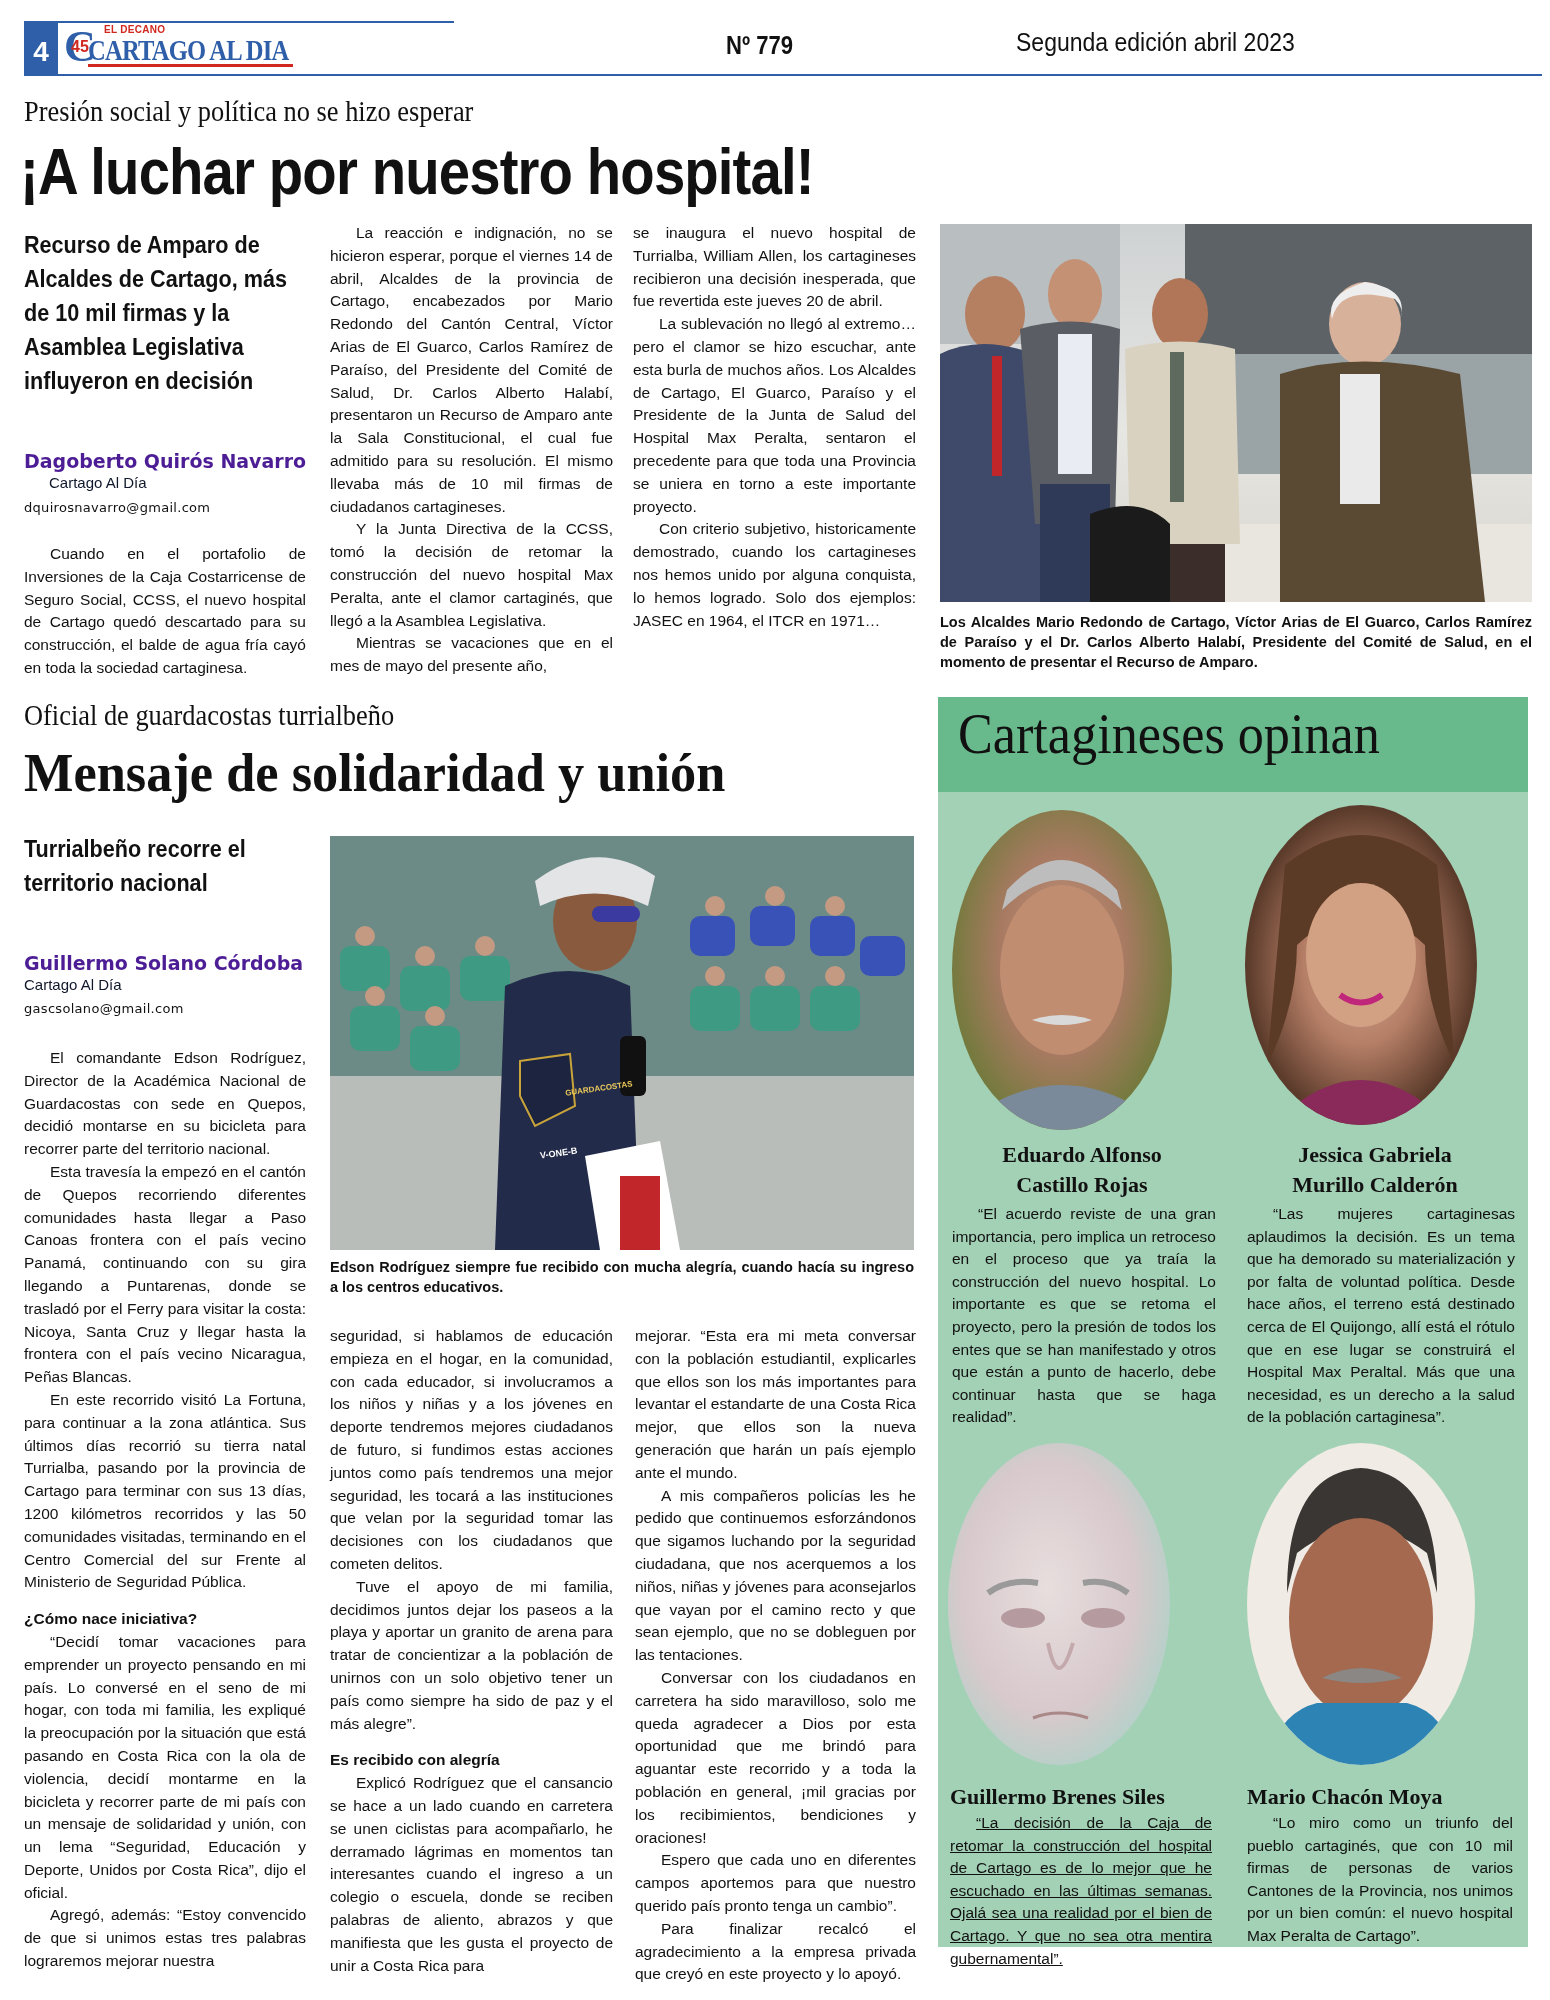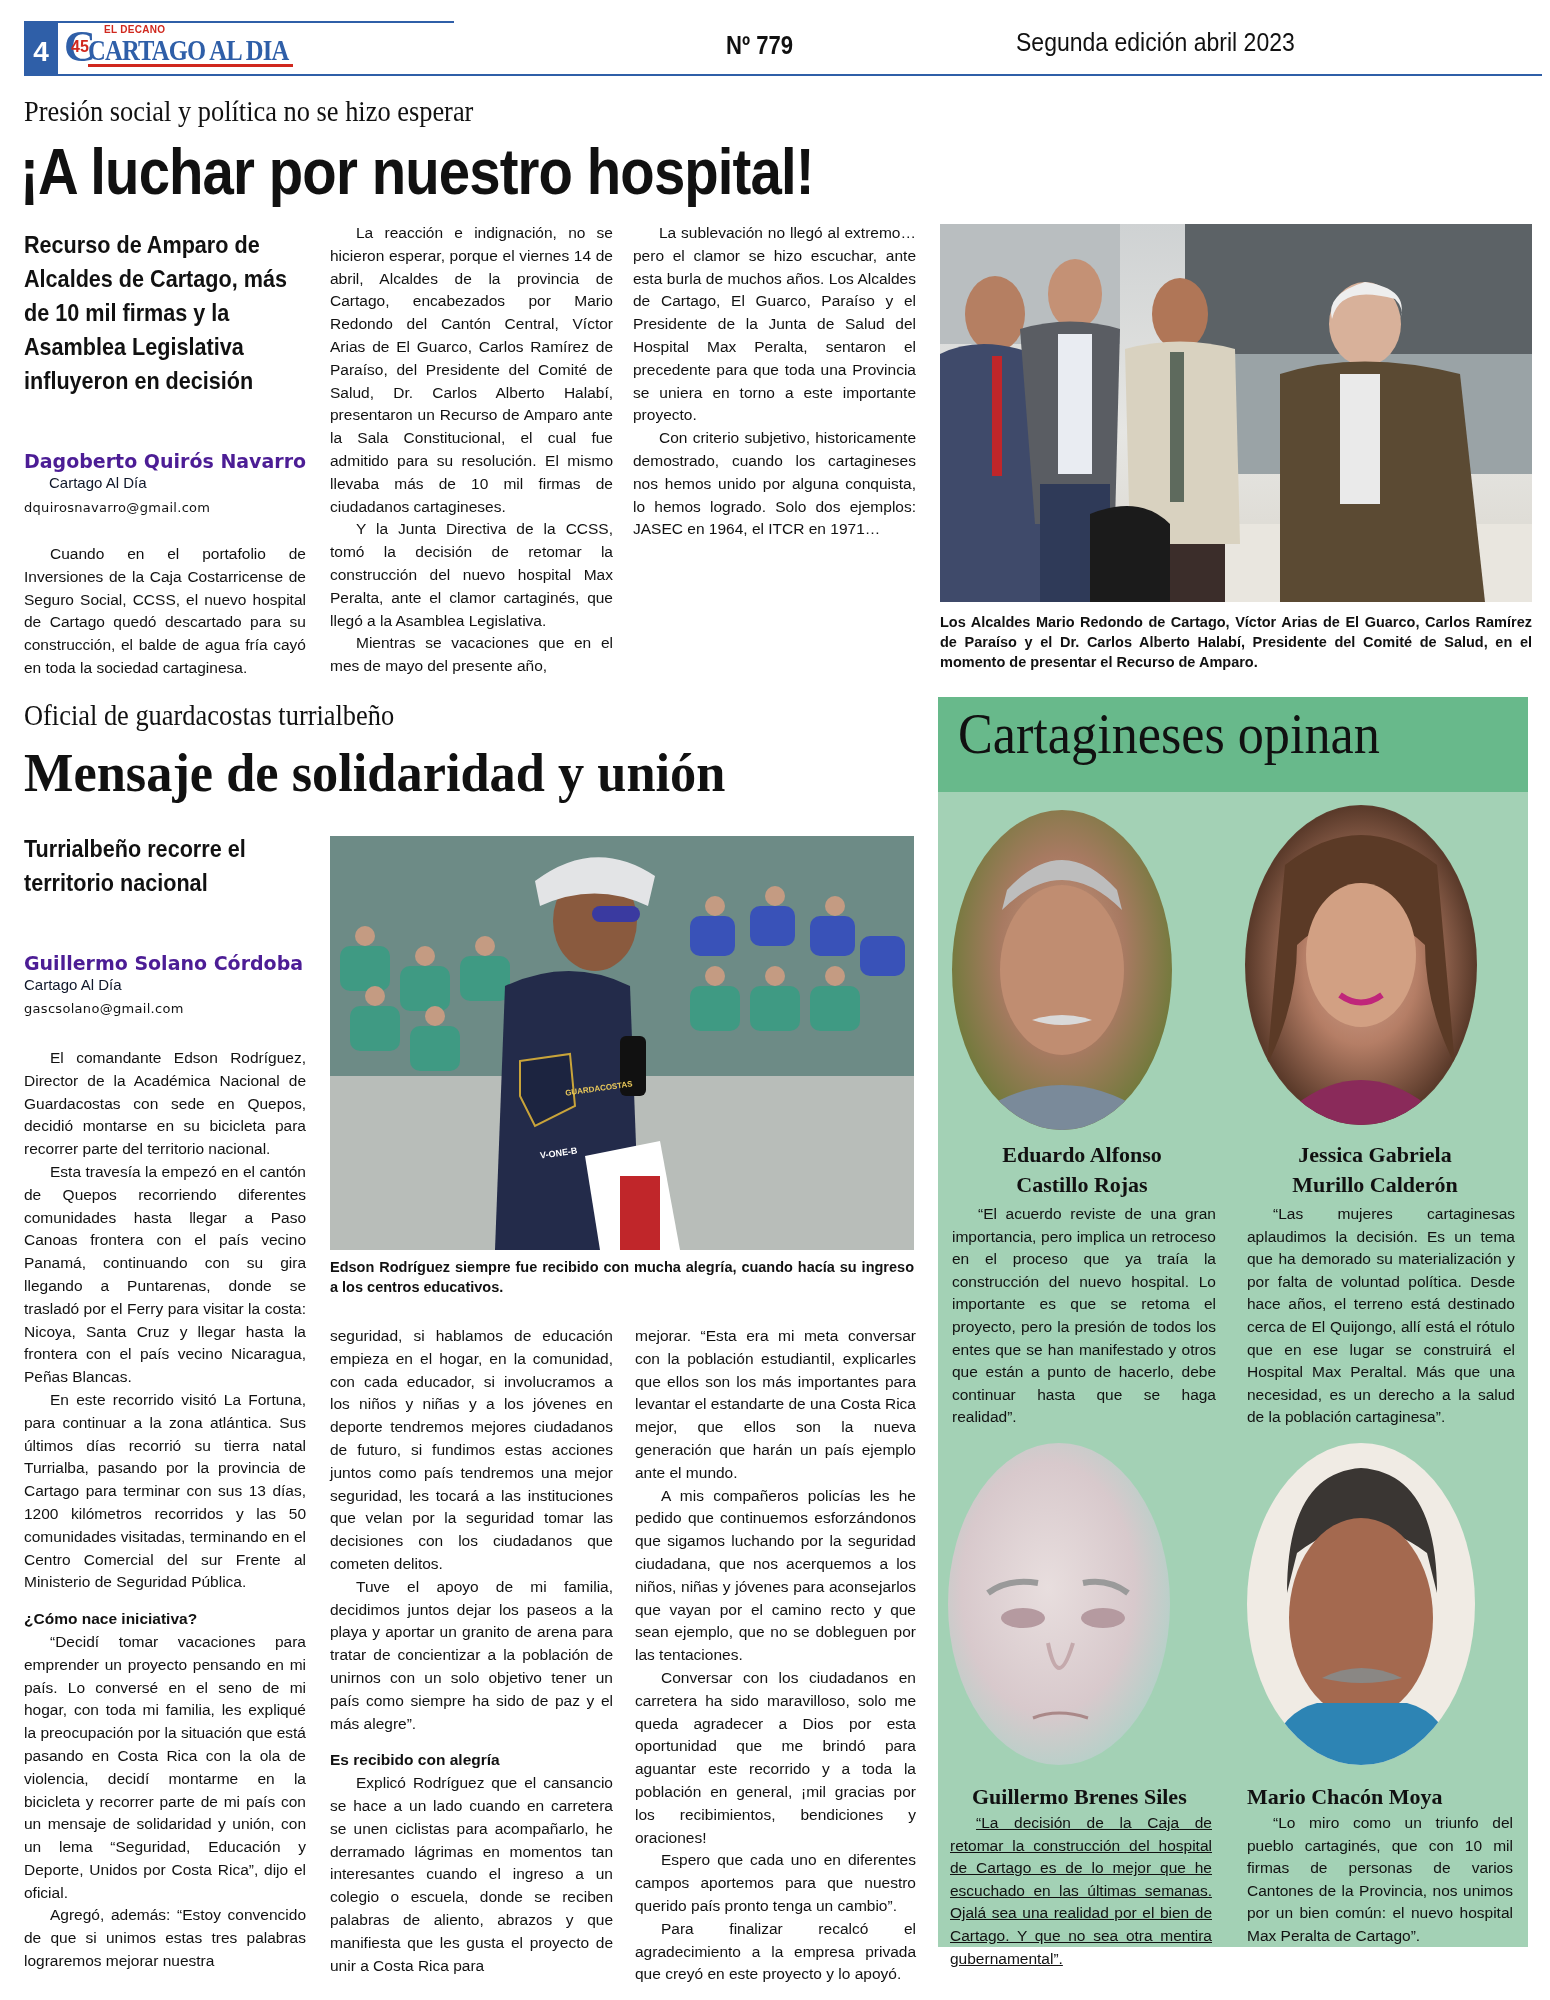--- a/index.html
+++ b/index.html
@@ -73,20 +73,21 @@
 
 <div class="abs col" style="left:24px; top:543px; width:282px;">
   <p>Cuando en el portafolio de Inversiones de la Caja Costarricense de Seguro Social, CCSS, el nuevo hospital de Cartago quedó descartado para su construcción, el balde de agua fría cayó en toda la sociedad cartaginesa.</p>
 </div>
 <div class="abs col" style="left:330px; top:222px; width:283px;">
   <p>La reacción e indignación, no se hicieron esperar, porque el viernes 14 de abril, Alcaldes de la provincia de Cartago, encabezados por Mario Redondo del Cantón Central, Víctor Arias de El Guarco, Carlos Ramírez de Paraíso, del Presidente del Comité de Salud, Dr. Carlos Alberto Halabí, presentaron un Recurso de Amparo ante la Sala Constitucional, el cual fue admitido para su resolución. El mismo llevaba más de 10 mil firmas de ciudadanos cartagineses.</p>
   <p>Y la Junta Directiva de la CCSS, tomó la decisión de retomar la construcción del nuevo hospital Max Peralta, ante el clamor cartaginés, que llegó a la Asamblea Legislativa.</p>
   <p>Mientras se vacaciones que en el mes de mayo del presente año,</p>
 </div>
 <div class="abs col" style="left:633px; top:222px; width:283px;">
+  <p style="text-indent:0">se inaugura el nuevo hospital de Turrialba, William Allen, los cartagineses recibieron una decisión inesperada, que fue revertida este jueves 20 de abril.</p>
   <p>La sublevación no llegó al extremo… pero el clamor se hizo escuchar, ante esta burla de muchos años. Los Alcaldes de Cartago, El Guarco, Paraíso y el Presidente de la Junta de Salud del Hospital Max Peralta, sentaron el precedente para que toda una Provincia se uniera en torno a este importante proyecto.</p>
   <p>Con criterio subjetivo, historicamente demostrado, cuando los cartagineses nos hemos unido por alguna conquista, lo hemos logrado. Solo dos ejemplos: JASEC en 1964, el ITCR en 1971…</p>
 </div>
 
 <div class="abs photo" style="left:940px; top:224px; width:592px; height:378px; background: linear-gradient(180deg,#cfd2d3 0%,#e6e6e3 55%,#d9d5cc 100%);">
   <svg width="592" height="378" viewBox="0 0 592 378">
     <rect x="0" y="0" width="180" height="120" fill="#b9bec0"></rect>
     <rect x="245" y="0" width="347" height="130" fill="#5c6266"></rect>
     <rect x="245" y="130" width="347" height="120" fill="#9aa3a6"></rect>
     <rect x="0" y="300" width="592" height="78" fill="#e9e6df"></rect>
@@ -228,21 +229,21 @@
 <div class="abs oval" style="left:948px; top:1443px; width:222px; height:322px; background: radial-gradient(ellipse at 45% 45%, #e8dede 0%, #d8c9cc 50%, #a7d3c7 85%, #7fc0b0 100%);">
   <svg width="222" height="322" viewBox="0 0 222 322">
     <path d="M40 150 Q60 135 90 140" stroke="#9a9a9a" stroke-width="6" fill="none"></path>
     <path d="M135 140 Q160 135 180 150" stroke="#9a9a9a" stroke-width="6" fill="none"></path>
     <ellipse cx="75" cy="175" rx="22" ry="10" fill="#b59aa0"></ellipse>
     <ellipse cx="155" cy="175" rx="22" ry="10" fill="#b59aa0"></ellipse>
     <path d="M100 200 Q110 250 125 200" stroke="#c4a9ac" stroke-width="4" fill="none"></path>
     <path d="M85 275 Q110 265 140 275" stroke="#a88" stroke-width="3" fill="none"></path>
   </svg>
 </div>
-<div class="abs op-name" style="left:950px; top:1782px; width:250px; text-align:left; white-space:nowrap;margin-left:22px;">Guillermo Brenes Siles</div>
+<div class="abs op-name" style="left:950px; top:1782px; width:250px; text-align:left; white-space:nowrap;">Guillermo Brenes Siles</div>
 <div class="abs op-quote" style="left:950px; top:1812px; width:262px;text-decoration:underline;">“La decisión de la Caja de retomar la construcción del hospital de Cartago es de lo mejor que he escuchado en las últimas semanas. Ojalá sea una realidad por el bien de Cartago. Y que no sea otra mentira gubernamental”.</div>
 
 <div class="abs oval" style="left:1247px; top:1443px; width:228px; height:322px; background:#f0ebe4;">
   <svg width="228" height="322" viewBox="0 0 228 322">
     <path d="M40 150 Q40 30 114 25 Q190 30 190 150 L180 110 Q114 60 50 110 Z" fill="#3a3633"></path>
     <ellipse cx="114" cy="175" rx="72" ry="100" fill="#a4694f"></ellipse>
     <path d="M75 235 Q114 215 155 235 Q114 245 75 235 Z" fill="#8a8784"></path>
     <path d="M20 322 Q30 270 70 260 L160 260 Q200 270 210 322 Z" fill="#2d84b4"></path>
   </svg>
 </div>

